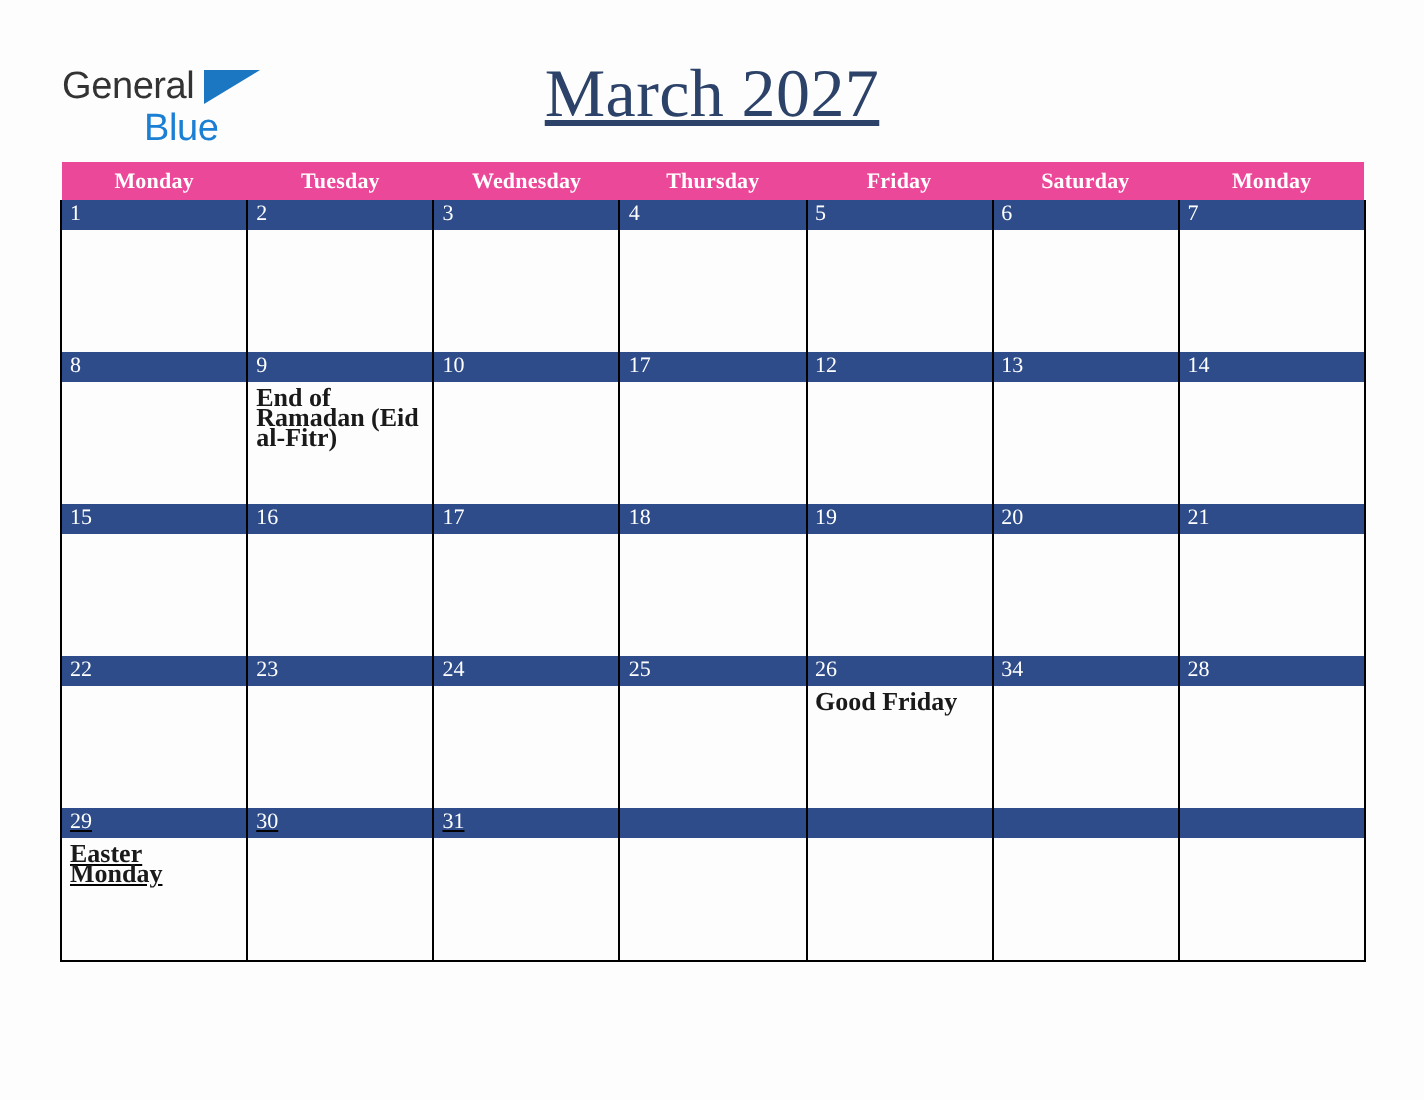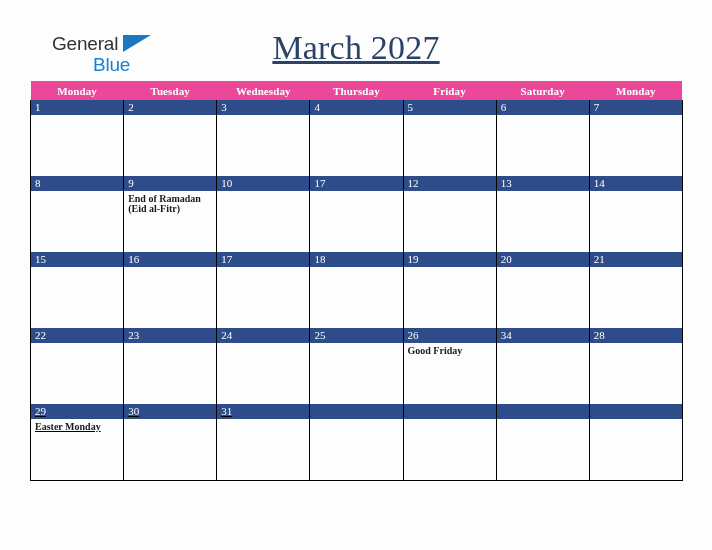--- a/index.html
+++ b/index.html
@@ -23,21 +23,20 @@
     width: 712px;
   }
 
   .brand-logo {
     position: absolute;
     left: 31px;
     top: 33px;
     width: 115px;
     height: 42px;
     user-select: none;
-    margin-left: 21px;
   }
   .brand-line-1 {
     position: absolute;
     left: 0;
     top: 0;
     font-family: "Liberation Sans", "DejaVu Sans", sans-serif;
     font-size: 19px;
     letter-spacing: -0.2px;
     color: #333333;
     line-height: 21px;
@@ -135,21 +134,21 @@
     font-family: "Liberation Serif", "DejaVu Serif", serif;
     overflow: hidden;
     white-space: nowrap;
   }
   .date-bar.blank { color: transparent; }
 
   .events {
     padding: 3px 4px 0 4px;
   }
   .event-text {
-    font-size: 10px;
+    font-size: 13px;
     line-height: 10px;
     color: #1a1a1a;
     font-weight: bold;
     font-family: "Liberation Serif", "DejaVu Serif", serif;
     word-wrap: break-word;
   }
 </style>
 </head>
 <body>
 

